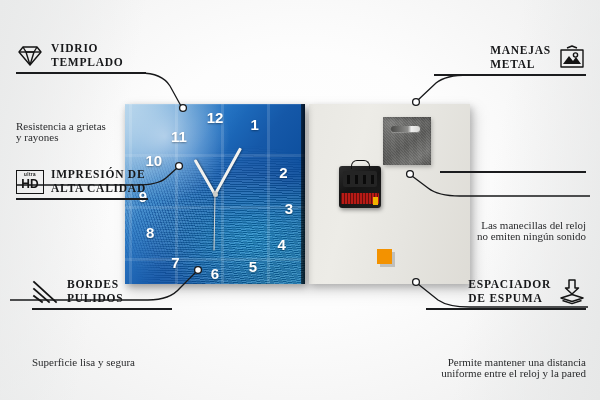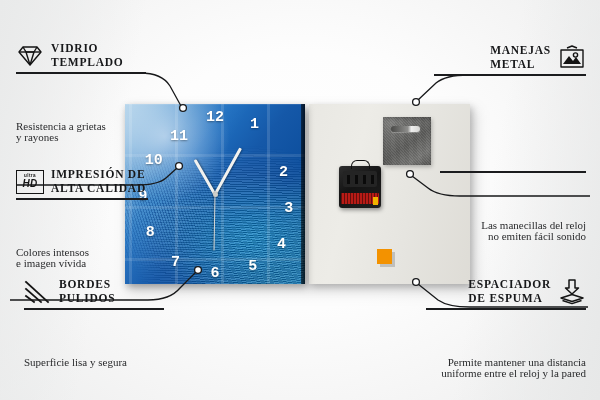--- a/index.html
+++ b/index.html
@@ -63,21 +63,21 @@
   .gloss{
     position:absolute;inset:0;
     background:linear-gradient(118deg,rgba(255,255,255,.38) 0%,rgba(255,255,255,.06) 26%,rgba(255,255,255,0) 46%);
   }
   .clock-edge{
     position:absolute;right:0;top:0;width:4px;height:100%;
     background:linear-gradient(to right,rgba(0,0,0,.55),rgba(0,0,0,.78));
   }
   
   .num{
-    position:absolute;color:#fff;font-family:Liberation Mono, monospace;
+    position:absolute;color:#fff;font-family:Liberation Sans, sans-serif;
     font-weight:700;font-size:15px;line-height:1;
     text-shadow:0 1px 2px rgba(0,0,0,.35);
     transform:translate(-50%,-50%);
   }
   
   .hand{position:absolute;left:50%;top:50%;transform-origin:0 50%;background:#f2f2ef;border-radius:1px;
         box-shadow:0 1px 2px rgba(0,0,0,.35);}
   .hand-h{width:40px;height:3px;margin-top:-1.5px;transform:rotate(-120deg);}
   .hand-m{width:53px;height:3px;margin-top:-1.5px;transform:rotate(-61deg);}
   .hand-s{width:56px;height:1px;margin-top:-.5px;background:#d8d8d4;transform:rotate(91deg);}
@@ -151,21 +151,21 @@
   }
   .lab-sub.ralign{text-align:right;}
   .ico{flex:0 0 auto;display:block;}
 
   
   .hd-badge{
     width:28px;height:24px;border:1.6px solid #141414;display:flex;flex-direction:column;
     align-items:center;justify-content:center;line-height:1;box-sizing:border-box;
   }
   .hd-ultra{font-family:"Liberation Sans",sans-serif;font-size:4.6px;font-weight:700;letter-spacing:.4px;color:#141414;}
-  .hd-hd{font-family:"Liberation Sans",sans-serif;font-size:10px;font-weight:700;letter-spacing:.2px;color:#141414;margin-top:.5px;font-style:italic;}
+  .hd-hd{font-family:"Liberation Sans",sans-serif;font-size:12px;font-weight:700;letter-spacing:.2px;color:#141414;margin-top:.5px;}
 </style>
 </head>
 <body>
 
 <div class="stage">
 
   <div class="panel-shadow"></div>
 
   <div class="photo">
 
@@ -259,25 +259,23 @@
   <div class="label" style="left:16px;top:168px;width:132px;">
     <div class="lab-head">
       <div class="hd-badge">
         <span class="hd-ultra">ultra</span>
         <span class="hd-hd">HD</span>
       </div>
       <div class="lab-title">IMPRESIÓN DE
 ALTA CALIDAD</div>
     </div>
     <div class="rule"></div>
-    <div class="lab-sub">Colores intensos
-e imagen vívida</div>
-  </div>
-
-  <div class="label" style="left:24px;top:278px;width:140px;">
+  </div>
+
+  <div class="label" style="left:32px;top:278px;width:140px;">
     <div class="lab-head">
       <svg class="ico" width="28" height="24" viewBox="0 0 28 24">
         <g stroke="#141414" stroke-width="1.8" stroke-linecap="square">
           <path d="M2 2 L24 22"></path>
             <path d="M2 9 L17 22"></path>
             <path d="M2 16 L10 22"></path>
         </g>
       </svg>
       <div class="lab-title">BORDES
 PULIDOS</div>
@@ -298,21 +296,21 @@
           <circle cx="17.5" cy="10" r="2.1"></circle>
         </g>
       </svg>
     </div>
     <div class="rule"></div>
   </div>
 
   <div class="label" style="right:14px;top:168px;width:146px;">
     <div class="rule"></div>
     <div class="lab-sub ralign">Las manecillas del reloj
-no emiten fácil sonido</div>
+no emiten ningún sonido</div>
   </div>
 
   <div class="label" style="right:14px;top:278px;width:160px;">
     <div class="lab-head right">
       <div class="lab-title ralign">ESPACIADOR
 DE ESPUMA</div>
       <svg class="ico" width="28" height="26" viewBox="0 0 28 26">
         <g fill="none" stroke="#141414" stroke-width="1.5" stroke-linejoin="round">
           <path d="M11 1 L11 9 L7.5 9 L14 15 L20.5 9 L17 9 L17 1 Z"></path>
           <path d="M14 15.5 L25 19 L14 22.5 L3 19 Z"></path>

